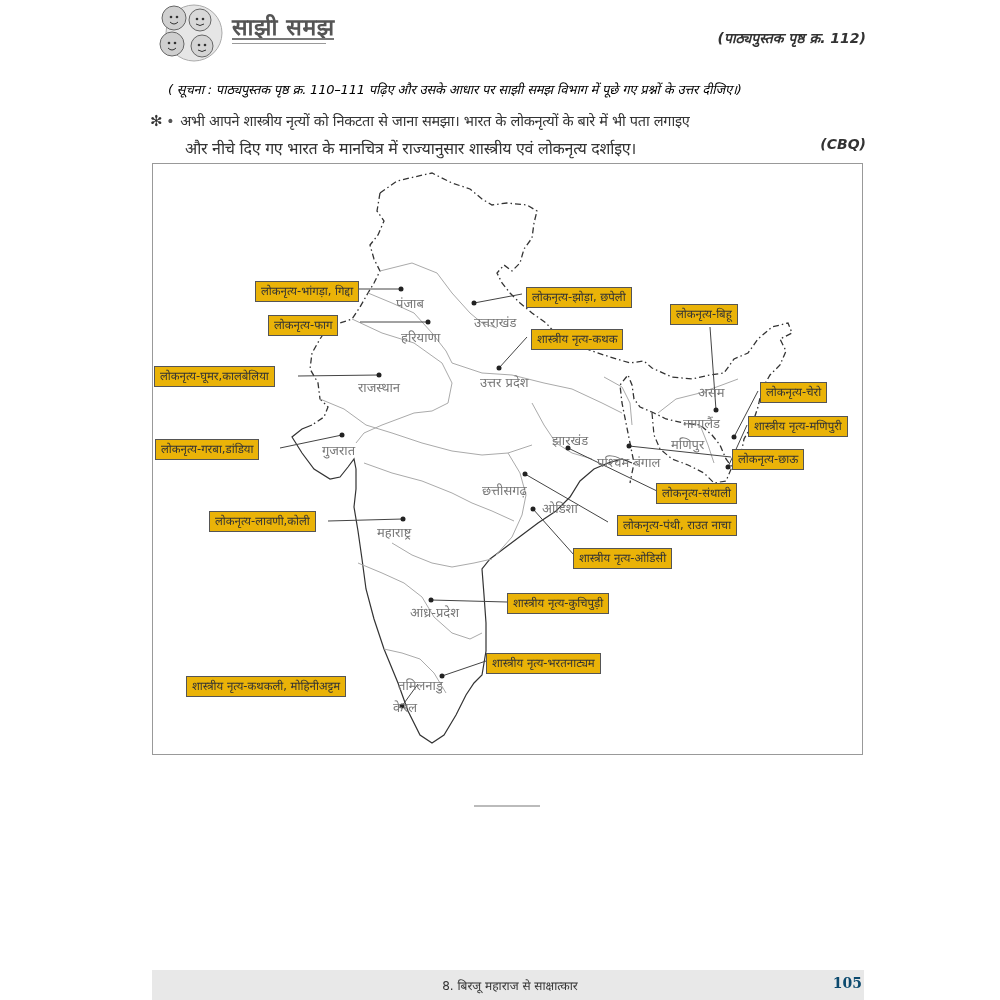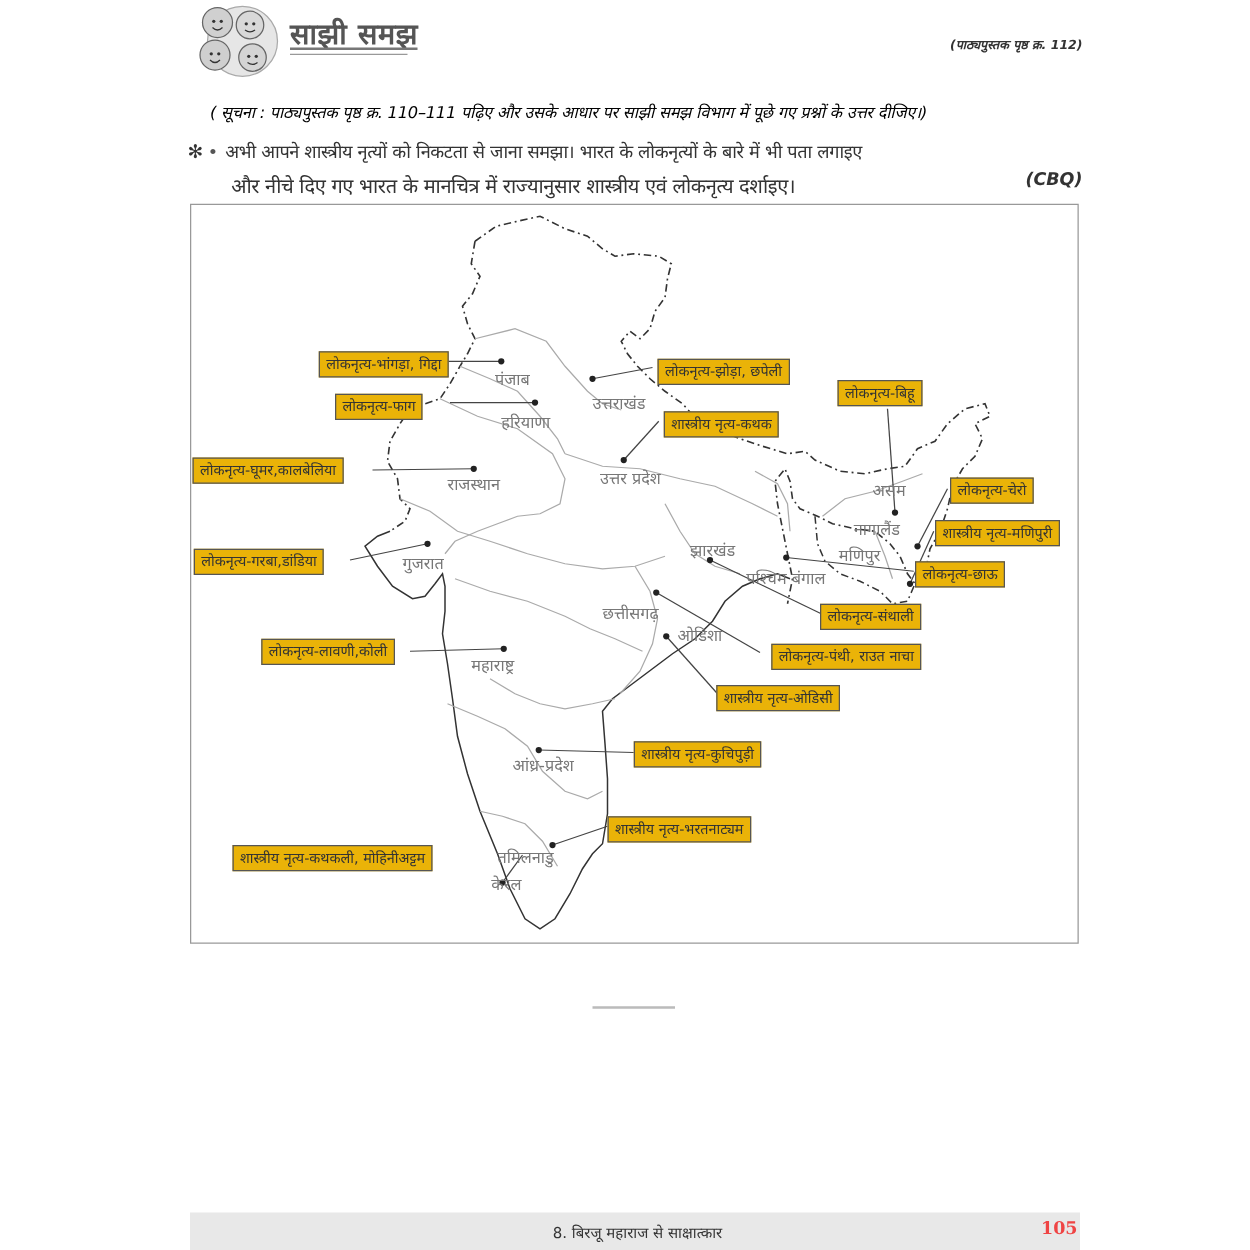--- a/index.html
+++ b/index.html
@@ -5,42 +5,42 @@
   html, body { margin:0; padding:0; background:#ffffff; }
   body { width:1000px; height:1000px; position:relative; overflow:hidden;
          font-family:"DejaVu Serif", serif; color:#2a2a2a; }
   .abs { position:absolute; }
 
   
   .logo { left:152px; top:2px; width:78px; height:62px; }
   .section-title { left:232px; top:10px; font-family:"DejaVu Sans", sans-serif; font-size:23px; color:#555; font-weight:bold; letter-spacing:0.5px; }
   .title-rule1 { left:232px; top:38px; width:102px; height:2px; background:#777; }
   .title-rule2 { left:232px; top:43px; width:94px; height:1px; background:#999; }
-  .page-ref { left:650px; top:28px; width:216px; text-align:right; font-family:"DejaVu Sans", sans-serif; font-size:10px; font-style:italic; font-weight:bold; color:#333; }
+  .page-ref { left:650px; top:28px; width:216px; text-align:right; font-family:"DejaVu Sans", sans-serif; font-size:14px; font-style:italic; font-weight:bold; color:#333; }
 
   
   .notice { left:168px; top:80px; width:700px; font-family:"DejaVu Sans", sans-serif; font-size:13px; font-style:italic; color:#000000; letter-spacing:-0.2px; white-space:nowrap; }
   .bullet-line1 { left:150px; top:110px; width:720px; font-family:"DejaVu Sans", sans-serif; font-size:14.5px; color:#333; white-space:nowrap; letter-spacing:-0.3px; }
   .bullet-line2 { left:185px; top:137px; width:460px; font-family:"DejaVu Sans", sans-serif; font-size:16px; color:#333; white-space:nowrap; letter-spacing:-0.3px; }
   .star { color:#333; font-size:15px; margin-right:4px; }
   .dot { color:#555; font-size:14px; margin-right:6px; }
   .cbq { left:800px; top:136px; width:66px; text-align:right; font-family:"DejaVu Sans", sans-serif; font-size:14px; font-style:italic; font-weight:bold; color:#333; }
 
   
   .map-frame { left:152px; top:163px; width:711px; height:592px; border:1.5px solid #999; box-sizing:border-box; }
   .map-svg { left:152px; top:163px; width:711px; height:592px; }
 
   .label-box { position:absolute; border:1.3px solid #555; background:#eab308; font-family:"DejaVu Sans", sans-serif; font-size:11.5px; color:#333; padding:2px 5px; white-space:nowrap; line-height:15px; }
   .state-name { position:absolute; font-family:"DejaVu Sans", sans-serif; font-size:13px; color:#777; white-space:nowrap; }
 
   
   .divider { left:474px; top:805px; width:66px; height:2px; background:#bbb; }
   .footer-bar { left:152px; top:970px; width:712px; height:30px; background:#e8e8e8; }
   .footer-chapter { left:400px; top:977px; width:220px; text-align:center; font-family:"DejaVu Sans", sans-serif; font-size:12px; color:#333; }
-  .footer-page { left:800px; top:975px; width:62px; text-align:right; font-family:"DejaVu Serif", serif; font-weight:bold; font-size:14px; color:#ef4444; }
+  .footer-page { left:800px; top:975px; width:62px; text-align:right; font-family:"DejaVu Serif", serif; font-weight:bold; font-size:14px; color:#0c4a6e; }
 </style>
 </head>
 <body>
 
 <div class="abs logo">
   <svg width="78" height="62" viewBox="0 0 78 62">
     <circle cx="42" cy="31" r="28" fill="#e6e6e6" stroke="#aaa" stroke-width="1"></circle>
     <circle cx="22" cy="16" r="12" fill="#d0d0d0" stroke="#666" stroke-width="1"></circle>
     <circle cx="48" cy="18" r="11" fill="#d8d8d8" stroke="#666" stroke-width="1"></circle>
     <circle cx="20" cy="42" r="12" fill="#cfcfcf" stroke="#666" stroke-width="1"></circle>

